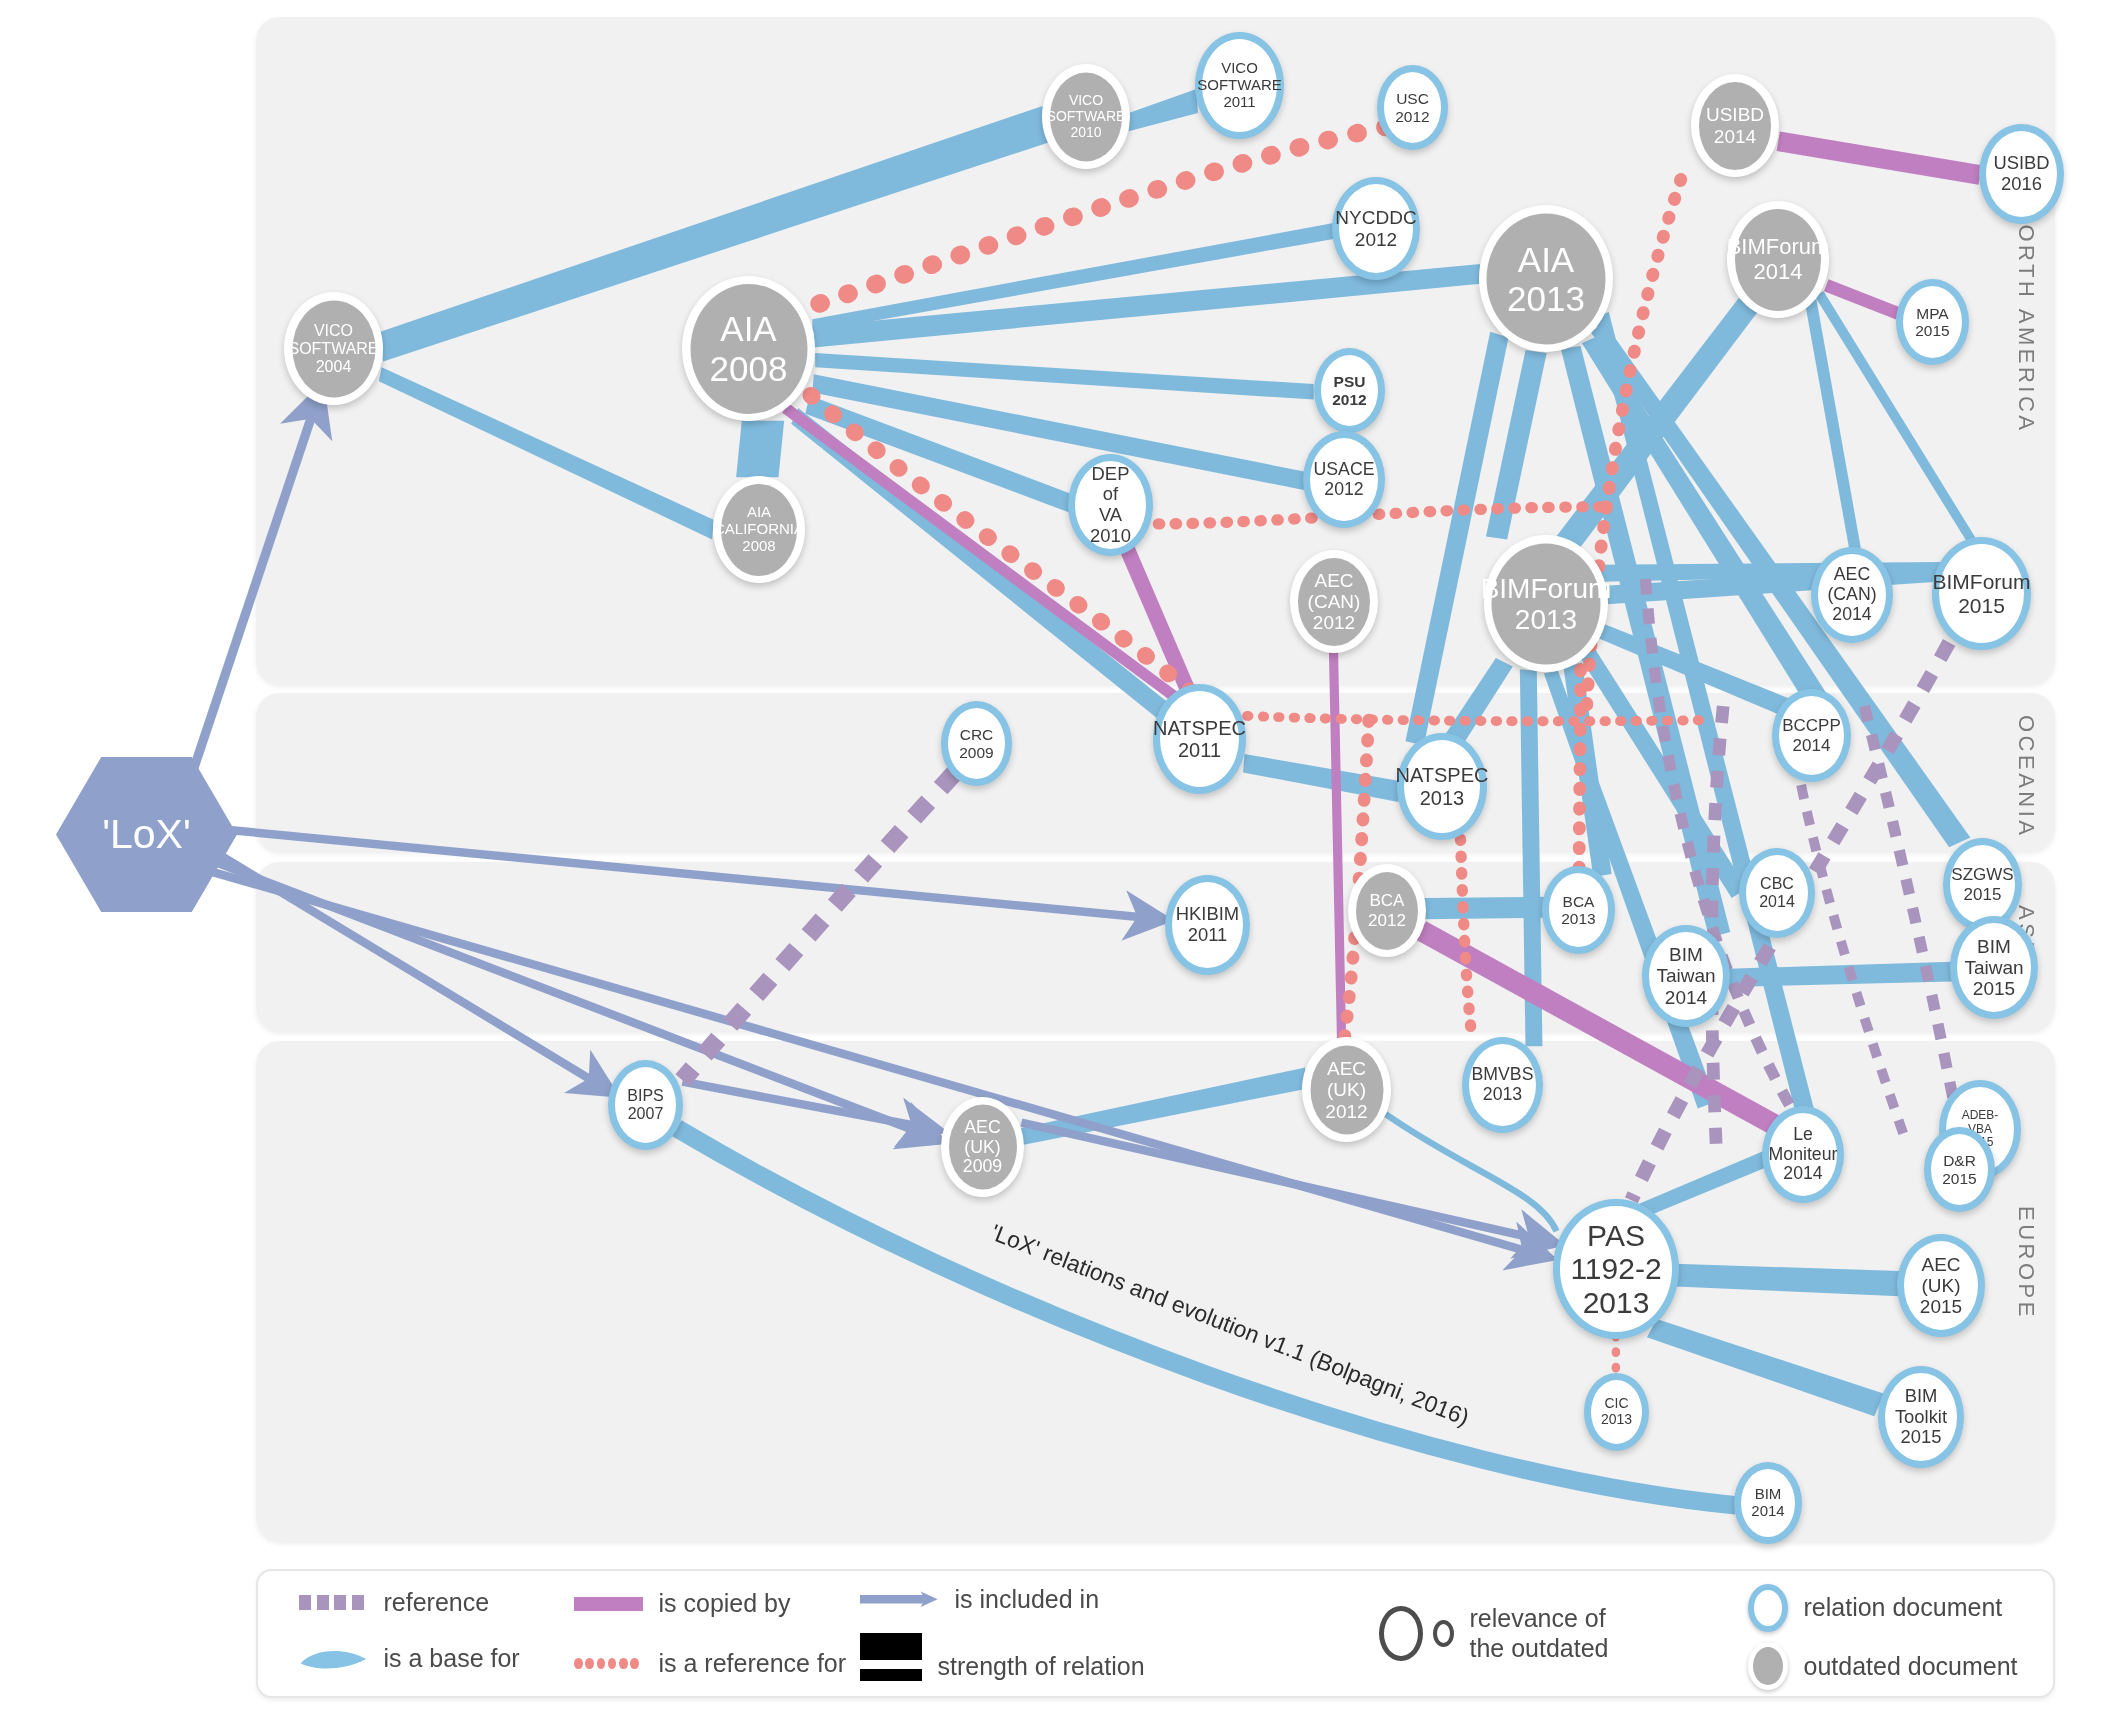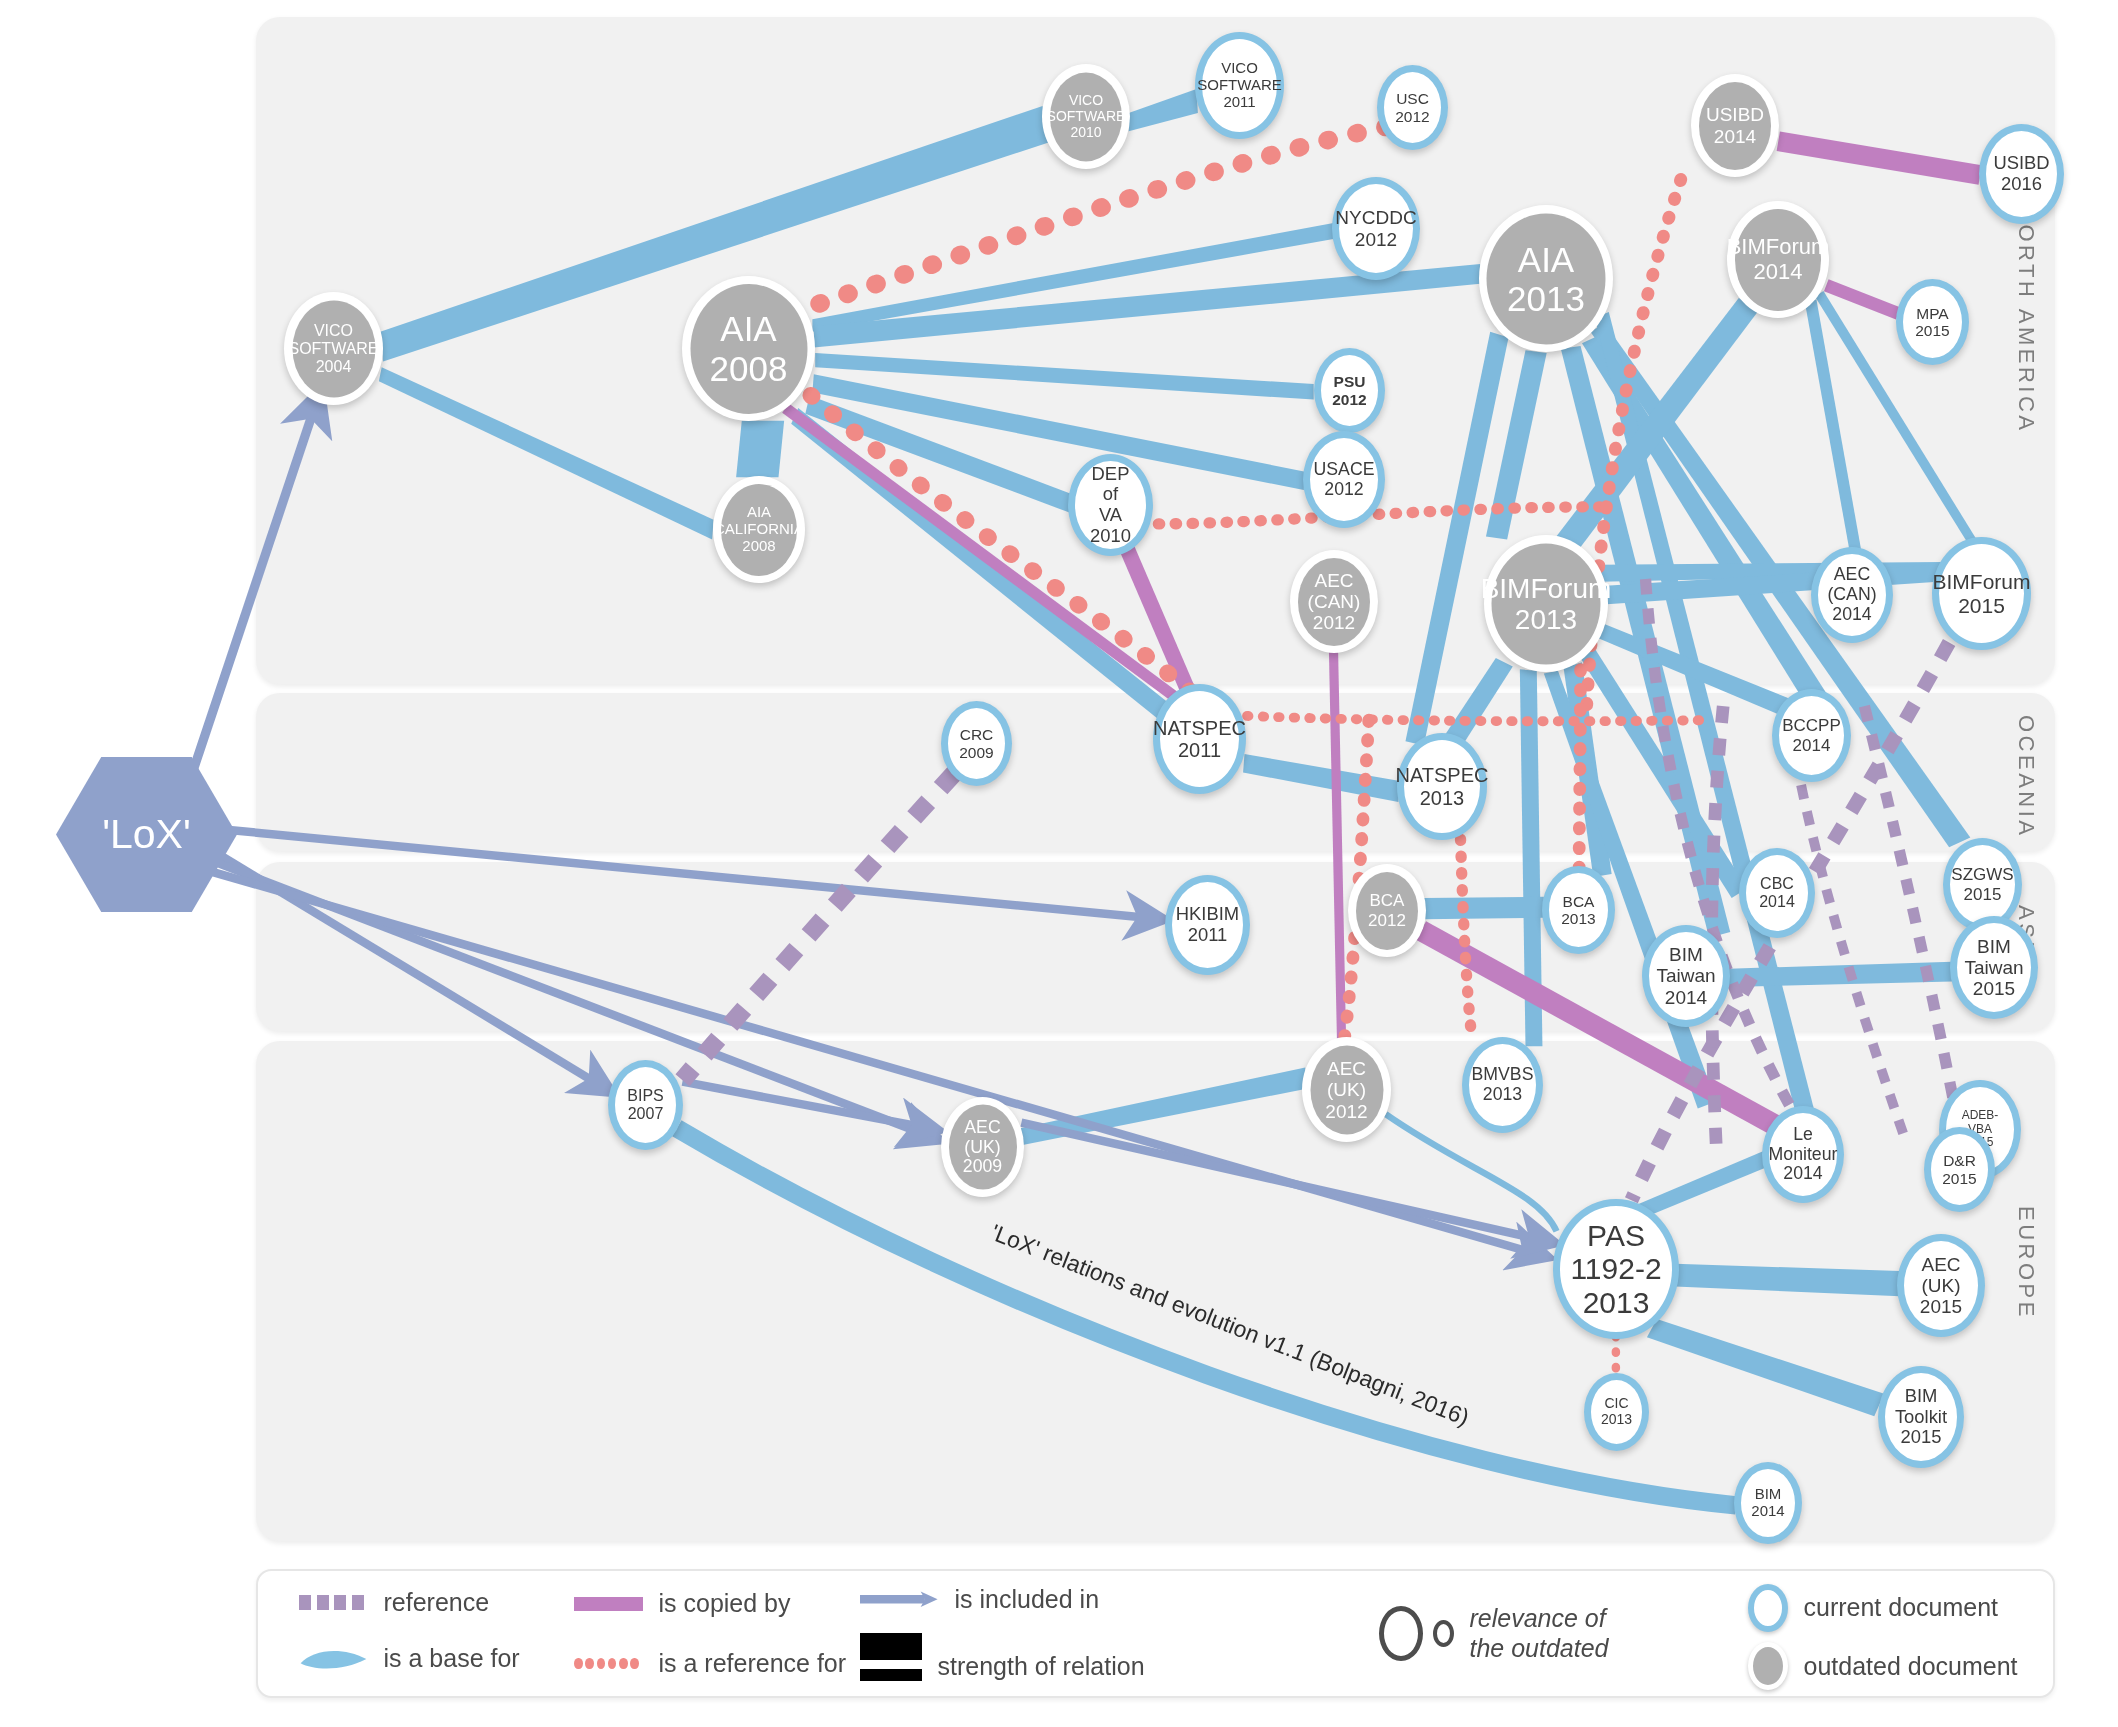--- a/index.html
+++ b/index.html
@@ -435,34 +435,34 @@
     </div>
 
     <div class="lg-row" style="left:602px; top:62px;align-items:flex-end;">
       <span class="sw sw-strength">
         <span class="b1" style="display:block;"></span>
         <span class="b2" style="display:block;"></span>
       </span>
       <span class="lg-txt">strength of relation</span>
     </div>
 
-    <div class="lg-row" style="left:1121px; top:32px;font-style:italic;">
+    <div class="lg-row" style="left:1121px; top:32px;">
       <span class="sw relev">
         <span class="c-big"></span>
           <span class="c-sm"></span>
       </span>
       <span class="lg-txt two-line" style="display:flex; flex-direction:column; line-height:1.2;">
         <span>relevance of</span>
         <span>the outdated</span>
       </span>
     </div>
 
     <div class="lg-row" style="left:1490px; top:12.7px;">
       <span class="sw doc-sw doc-cur"></span>
-      <span class="lg-txt">current document</span>
+      <span class="lg-txt">relation document</span>
     </div>
 
     <div class="lg-row" style="left:1490px; top:71px;">
       <span class="sw doc-sw doc-out"></span>
       <span class="lg-txt">outdated document</span>
     </div>
 
   </div>
 </div>
 

